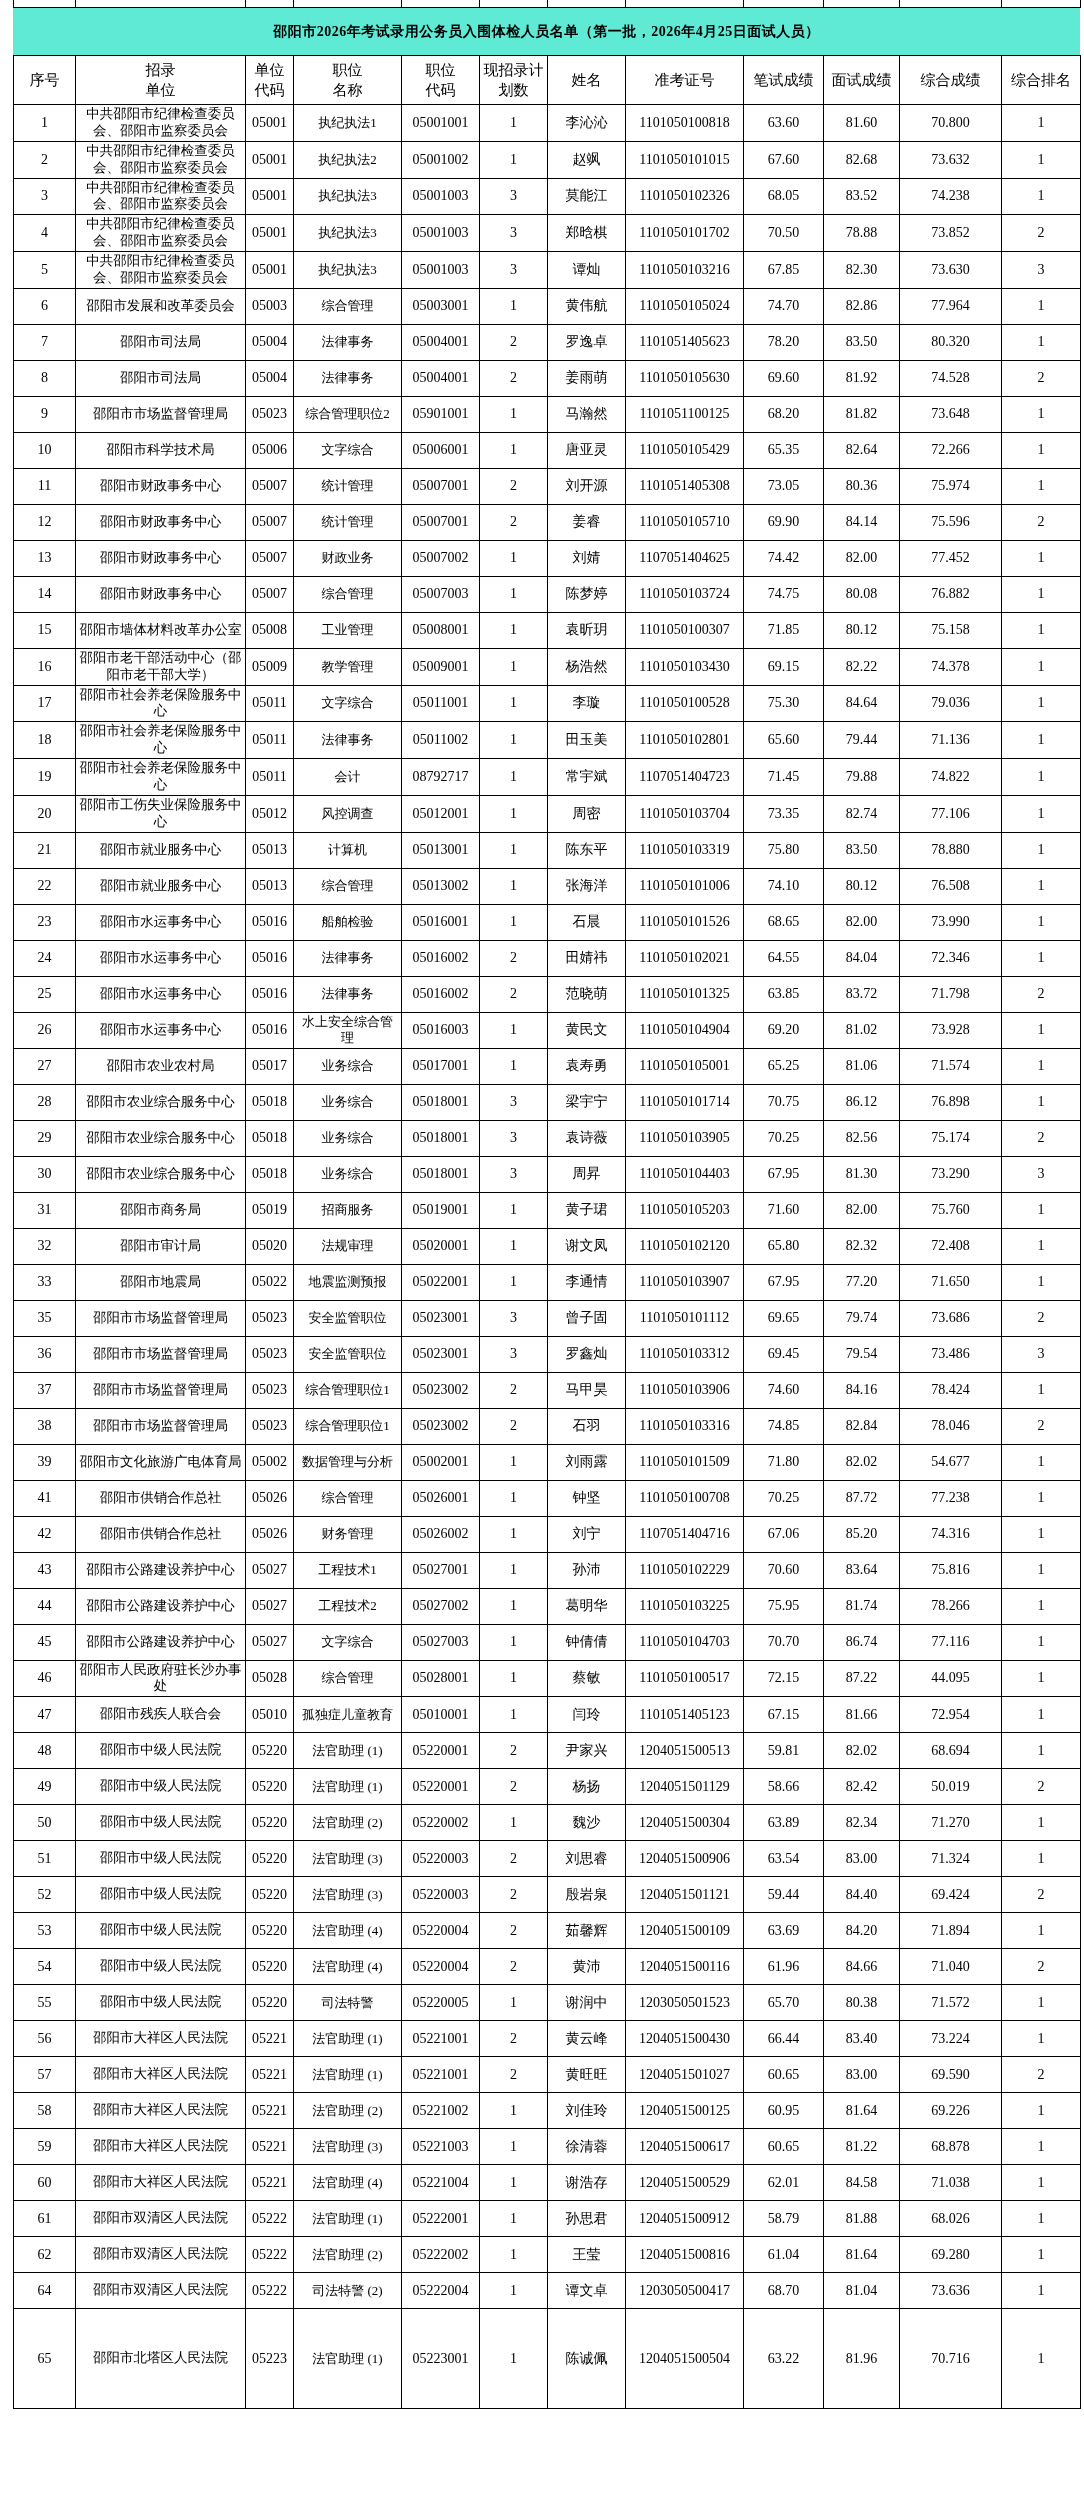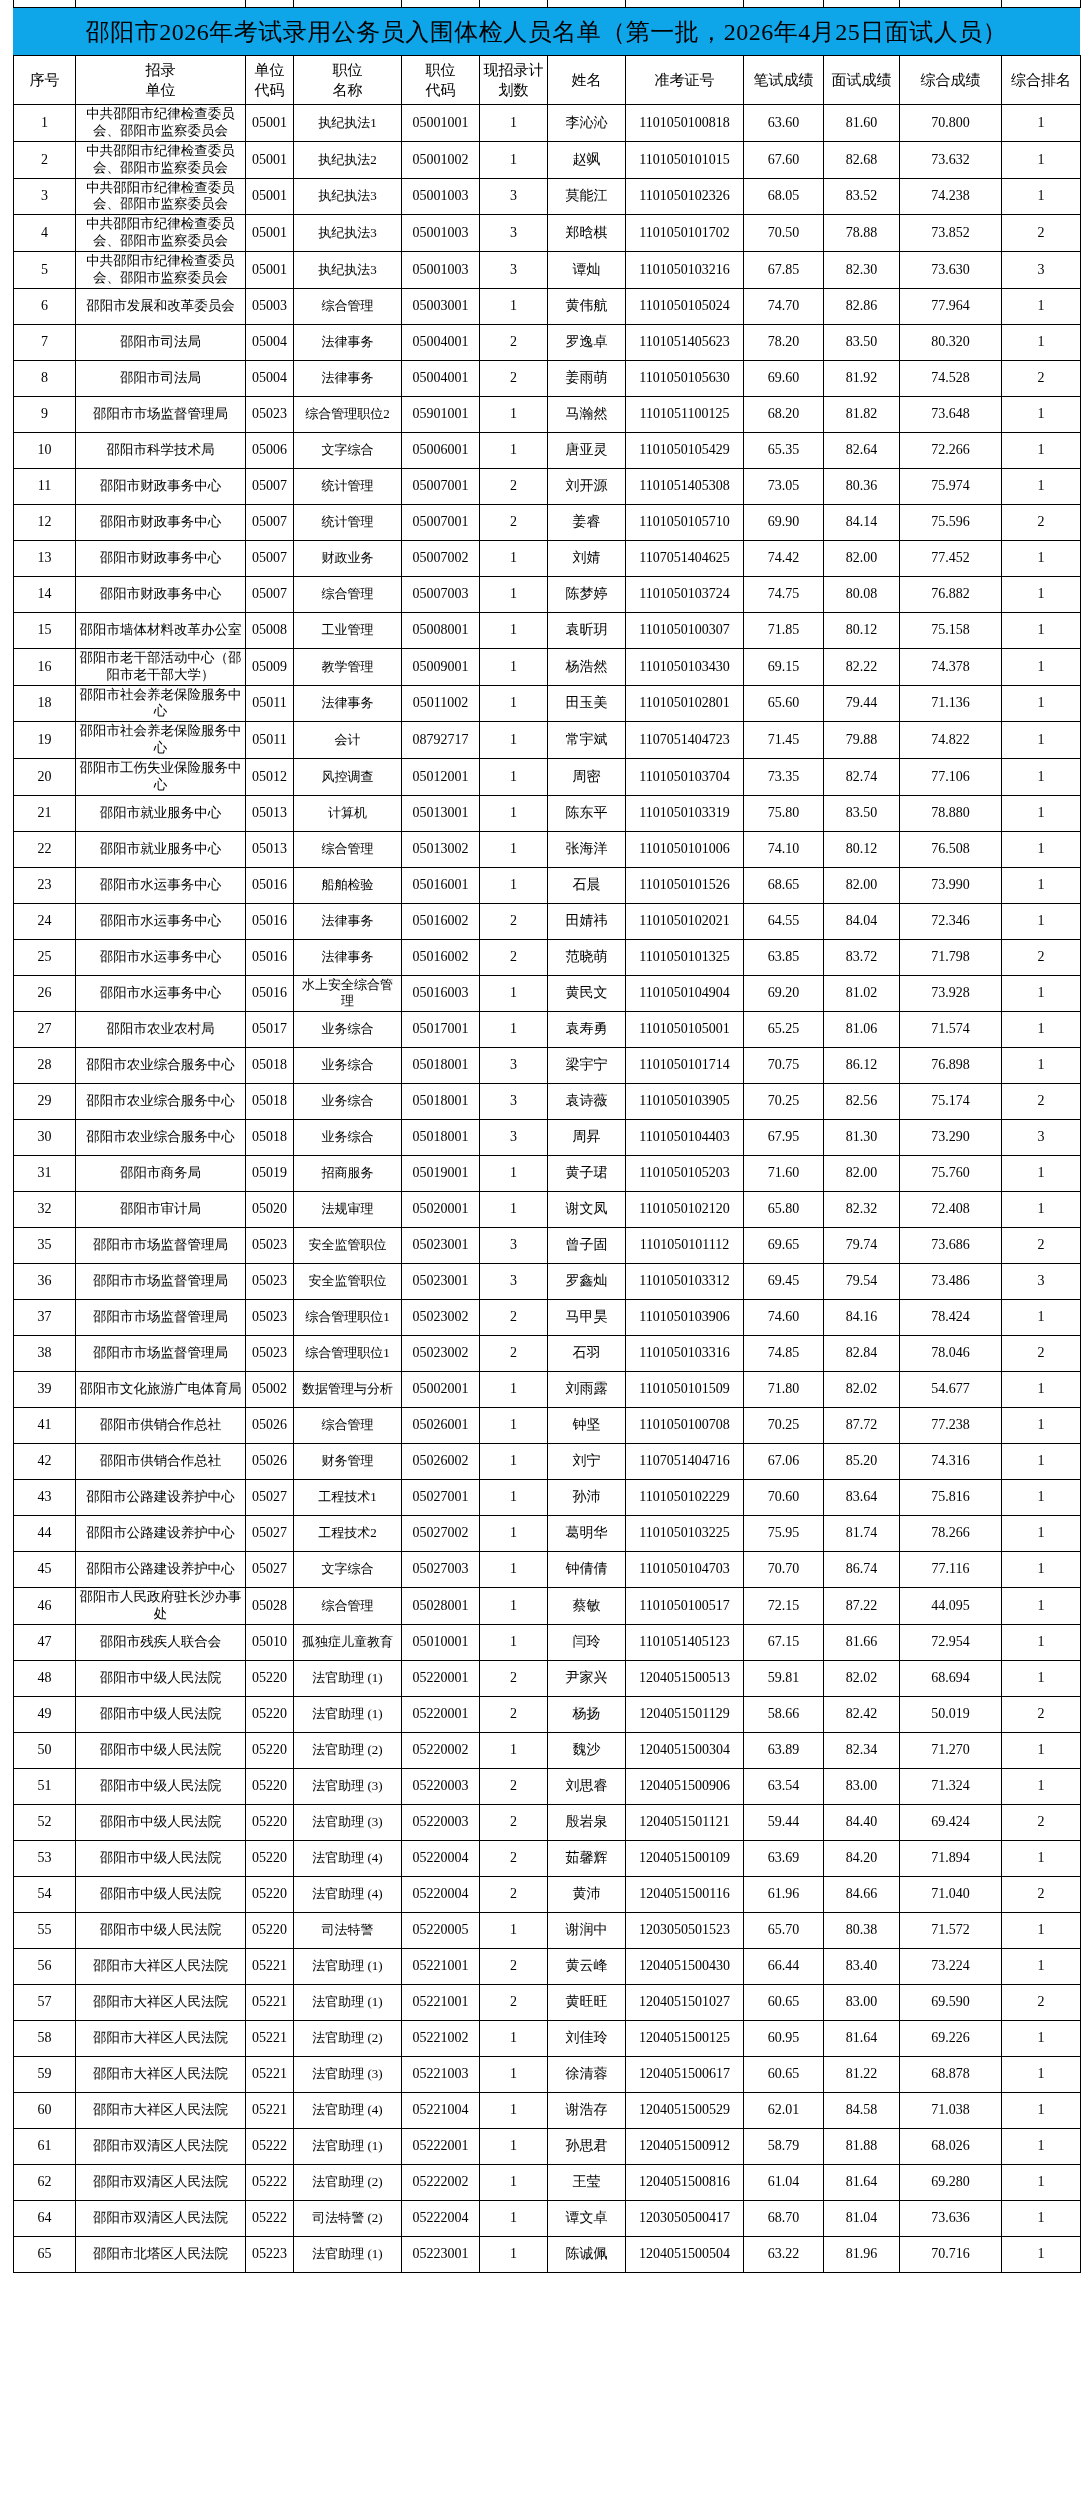--- a/index.html
+++ b/index.html
@@ -22,23 +22,23 @@
     word-break:break-all;
   }
 
   
   .sliver td { height:7px; border-top:none; padding:0; }
 
   .title-bar {
     width:1067px;
     height:47px;
     display:flex; align-items:center; justify-content:center;
-    font-size:24px; font-weight:normal;
+    font-size:14px; font-weight:bold;
     letter-spacing:0.5px;
-    background:#0ea5e9;
+    background:#5eead4;
   }
 
   thead th {
     height:46px;
     font-size:15px;
     font-weight:normal;
     white-space:pre-line;
     line-height:1.35;
   }
 
@@ -343,20 +343,34 @@
           <td class="c-poscode">05009001</td>
           <td class="c-plan">1</td>
           <td class="c-name">杨浩然</td>
           <td class="c-ticket">1101050103430</td>
           <td class="c-written">69.15</td>
           <td class="c-interview">82.22</td>
           <td class="c-overall">74.378</td>
           <td class="c-rank">1</td>
         </tr>
         <tr>
+          <td class="c-serial">17</td>
+          <td class="c-unit">邵阳市社会养老保险服务中心</td>
+          <td class="c-code">05011</td>
+          <td class="c-pos">文字综合</td>
+          <td class="c-poscode">05011001</td>
+          <td class="c-plan">1</td>
+          <td class="c-name">李璇</td>
+          <td class="c-ticket">1101050100528</td>
+          <td class="c-written">75.30</td>
+          <td class="c-interview">84.64</td>
+          <td class="c-overall">79.036</td>
+          <td class="c-rank">1</td>
+        </tr>
+        <tr>
           <td class="c-serial">18</td>
           <td class="c-unit">邵阳市社会养老保险服务中心</td>
           <td class="c-code">05011</td>
           <td class="c-pos">法律事务</td>
           <td class="c-poscode">05011002</td>
           <td class="c-plan">1</td>
           <td class="c-name">田玉美</td>
           <td class="c-ticket">1101050102801</td>
           <td class="c-written">65.60</td>
           <td class="c-interview">79.44</td>
@@ -553,20 +567,34 @@
           <td class="c-poscode">05020001</td>
           <td class="c-plan">1</td>
           <td class="c-name">谢文凤</td>
           <td class="c-ticket">1101050102120</td>
           <td class="c-written">65.80</td>
           <td class="c-interview">82.32</td>
           <td class="c-overall">72.408</td>
           <td class="c-rank">1</td>
         </tr>
         <tr>
+          <td class="c-serial">33</td>
+          <td class="c-unit">邵阳市地震局</td>
+          <td class="c-code">05022</td>
+          <td class="c-pos">地震监测预报</td>
+          <td class="c-poscode">05022001</td>
+          <td class="c-plan">1</td>
+          <td class="c-name">李通情</td>
+          <td class="c-ticket">1101050103907</td>
+          <td class="c-written">67.95</td>
+          <td class="c-interview">77.20</td>
+          <td class="c-overall">71.650</td>
+          <td class="c-rank">1</td>
+        </tr>
+        <tr>
           <td class="c-serial">35</td>
           <td class="c-unit">邵阳市市场监督管理局</td>
           <td class="c-code">05023</td>
           <td class="c-pos">安全监管职位</td>
           <td class="c-poscode">05023001</td>
           <td class="c-plan">3</td>
           <td class="c-name">曾子固</td>
           <td class="c-ticket">1101050101112</td>
           <td class="c-written">69.65</td>
           <td class="c-interview">79.74</td>

